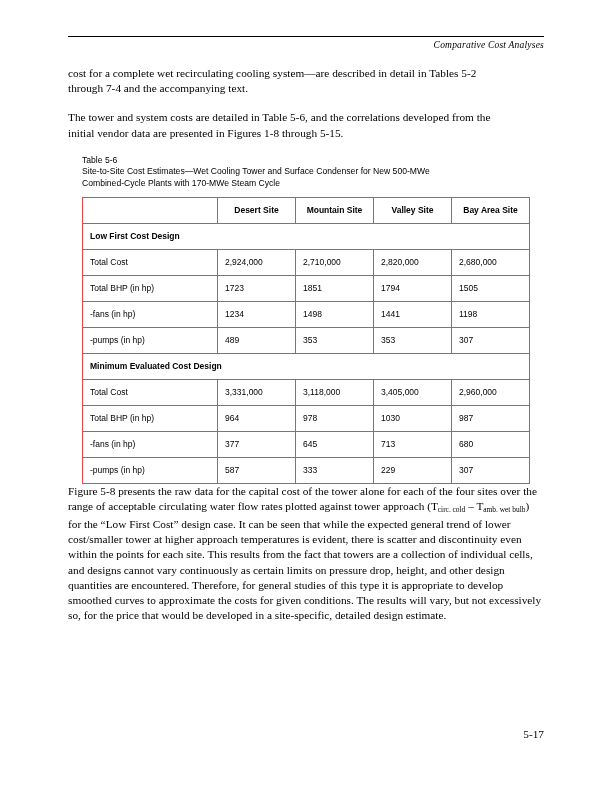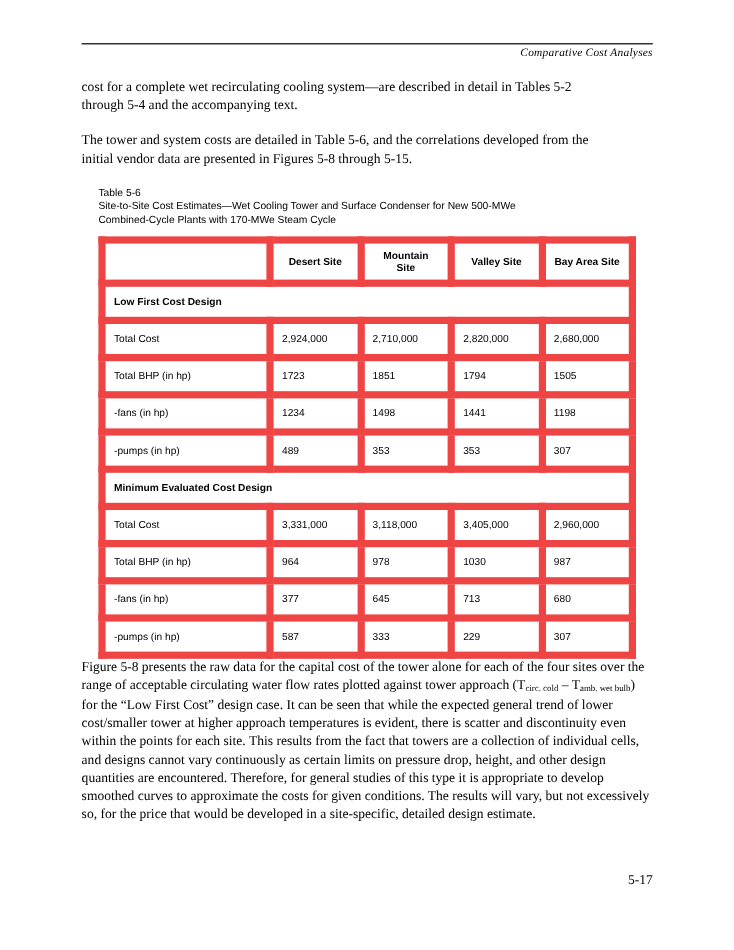--- a/index.html
+++ b/index.html
@@ -67,21 +67,21 @@
   }
   table.cost-table {
     border-collapse: collapse;
     width: 448px;
     font-family: "Liberation Sans", sans-serif;
     font-size: 8.5px;
     table-layout: fixed;
   }
   table.cost-table th,
   table.cost-table td {
-    border: 6px solid #ef4444;
+    border: 1px solid #ef4444;
     padding: 5px 7px 5px 7px;
     height: 15px;
     vertical-align: middle;
   }
   table.cost-table th {
     font-weight: bold;
     text-align: center;
   }
   th.col-label, td.col-label {
     text-align: left;
@@ -112,26 +112,26 @@
 
 <div class="page">
 
   <div class="header-rule"></div>
   <div class="header-title">Comparative Cost Analyses</div>
 
   <div class="content">
 
     <p class="body-text">
       <span>cost for a complete wet recirculating cooling system—are described in detail in Tables 5-2</span><br>
-      <span>through 5-4 and the accompanying text.</span>
+      <span>through 7-4 and the accompanying text.</span>
     </p>
 
     <p class="body-text">
       <span>The tower and system costs are detailed in Table 5-6, and the correlations developed from the</span><br>
-      <span>initial vendor data are presented in Figures 5-8 through 5-15.</span>
+      <span>initial vendor data are presented in Figures 1-8 through 5-15.</span>
     </p>
 
     <div class="table-block">
       <div class="table-caption">
         <span>Table 5-6</span><br>
         <span>Site-to-Site Cost Estimates—Wet Cooling Tower and Surface Condenser for New 500-MWe</span><br>
         <span>Combined-Cycle Plants with 170-MWe Steam Cycle</span>
       </div>
 
       <table class="cost-table">

